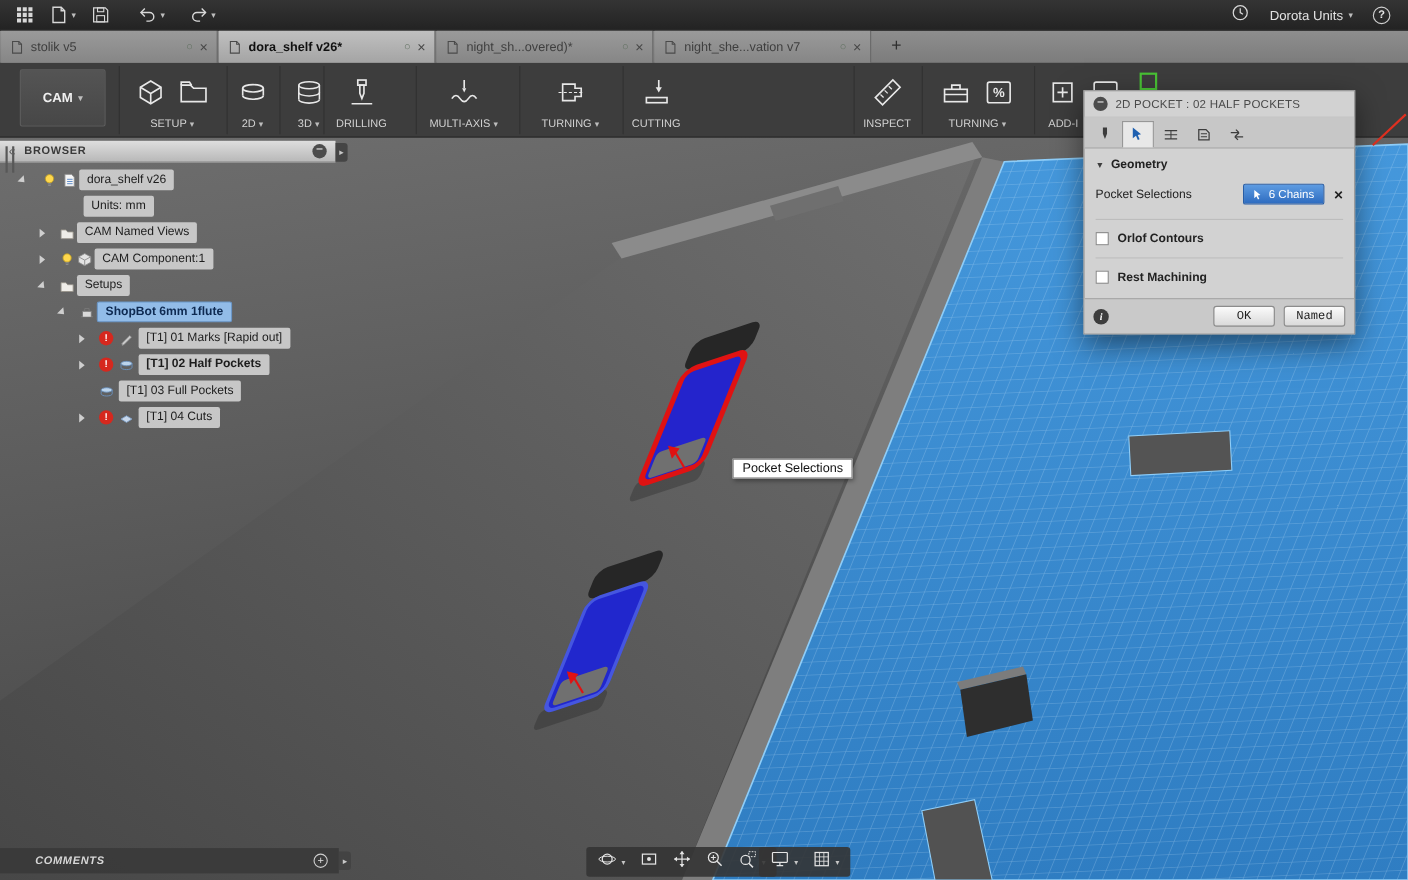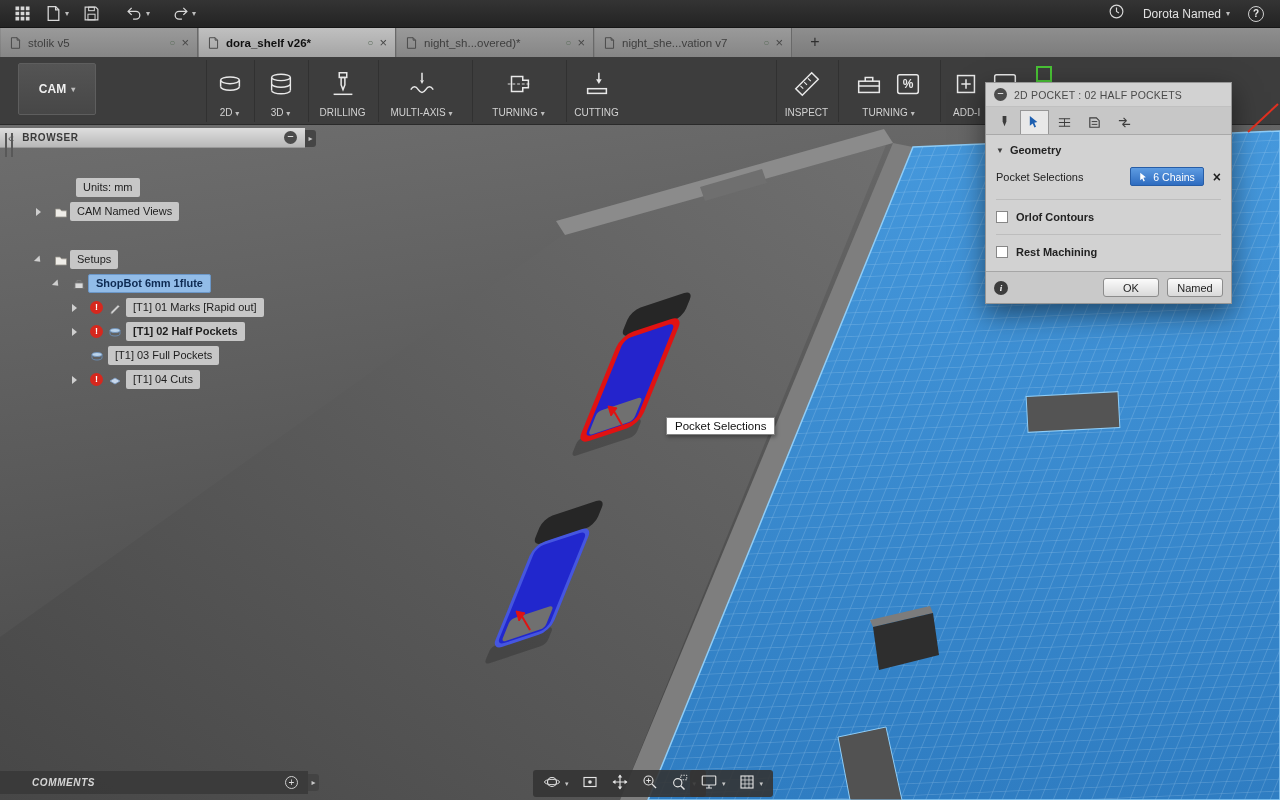--- a/index.html
+++ b/index.html
@@ -90,21 +90,21 @@
               background:linear-gradient(#5e9ce2,#2e6cc0);border:1px solid #275da6;border-radius:2px;color:#fff;font-size:10.5px;}
   .chains-btn svg{width:10px;height:12px;color:#fff;}
   .dlg-x{margin-left:9px;font-size:14px;font-weight:bold;color:#1e1e1e;line-height:12px;}
   .dlg-check{border-top:1px solid #bdbdbd;padding:11px 0;display:flex;gap:8px;align-items:center;
              font-size:11px;font-weight:bold;color:#222;}
   .cb{width:12px;height:12px;background:#fff;border:1px solid #878787;flex:0 0 auto;}
   .dlg-footer{display:flex;align-items:center;padding:6px 8px;background:#c9c9c9;border-top:1px solid #a6a6a6;margin-top:2px;}
   .info-circ{width:14px;height:14px;border-radius:50%;background:#3d3d3d;color:#fff;font-size:9px;text-align:center;
              line-height:14px;font-family:"Liberation Serif",serif;font-style:italic;font-weight:bold;}
   .dlg-btn{margin-left:8px;height:19px;min-width:56px;background:linear-gradient(#fbfbfb,#d9d9d9);
-           border:1px solid #8c8c8c;border-radius:3px;font-size:11px;color:#1f1f1f;font-family:Liberation Sans, sans-serif;}
+           border:1px solid #8c8c8c;border-radius:3px;font-size:11px;color:#1f1f1f;font-family:Liberation Mono, monospace;}
   .dlg-btn.first{margin-left:auto;}
 
   
   .comments{position:absolute;left:0;top:771px;width:308px;height:23px;background:rgba(58,58,58,.95);display:flex;
             align-items:center;padding:0 10px;z-index:9;}
   .cm-label{font-size:10px;font-weight:bold;color:#d6d6d6;letter-spacing:.6px;margin-left:22px;flex:1;font-style:italic;}
   .cm-plus{width:13px;height:13px;border:1.2px solid #cfcfcf;border-radius:50%;color:#e0e0e0;font-size:10px;
            line-height:11px;text-align:center;}
   .navbar{position:absolute;top:770px;height:27px;background:rgba(52,52,52,.9);border-radius:3px;display:flex;
           align-items:center;padding:0 10px;gap:12px;z-index:9;}
@@ -400,21 +400,21 @@
       <svg class="tb-ic">
           <use href="#ic-redo"></use>
         </svg>
       <span class="tb-caret">▾</span>
     </span>
     <span class="tb-right">
       <span><svg class="tb-ic">
             <use href="#ic-clock"></use>
           </svg></span>
       <span class="tb-user">
-        <span>Dorota Named</span>
+        <span>Dorota Units</span>
           <span class="tb-caret">▾</span>
       </span>
       <span class="tb-help">?</span>
     </span>
   </div>
 
   <div class="tabbar">
     <div class="tab" style="left:1px">
       <svg class="tabico">
           <use href="#ic-page"></use>
@@ -450,37 +450,48 @@
     <div class="tab-new">+</div>
   </div>
 
   <div class="ribbon">
     <div class="grip"></div>
     <div class="cam-btn">
       <span>CAM</span>
         <span class="tb-caret">▾</span>
     </div>
 
+    <div class="rgroup" style="left:108px;width:96px">
+      <div class="ricons">
+        <svg class="ric">
+            <use href="#ic-box"></use>
+          </svg>
+        <svg class="ric">
+            <use href="#ic-folder32"></use>
+          </svg>
+      </div>
+      <div class="rlabel"><span>SETUP</span> <span class="rcaret">▾</span></div>
+    </div>
     <div class="rgroup" style="left:206px;width:46px">
       <div class="ricons">
           <svg class="ric">
             <use href="#ic-2d"></use>
           </svg>
         </div>
       <div class="rlabel"><span>2D</span> <span class="rcaret">▾</span></div>
     </div>
     <div class="rgroup" style="left:254px;width:52px">
       <div class="ricons">
           <svg class="ric">
             <use href="#ic-3d"></use>
           </svg>
         </div>
       <div class="rlabel"><span>3D</span> <span class="rcaret">▾</span></div>
     </div>
-    <div class="rgroup" style="left:308px;width:68px">
+    <div class="rgroup" style="left:294px;width:68px">
       <div class="ricons">
           <svg class="ric">
             <use href="#ic-drill"></use>
           </svg>
         </div>
       <div class="rlabel"><span>DRILLING</span></div>
     </div>
     <div class="rgroup" style="left:378px;width:86px">
       <div class="ricons">
           <svg class="ric">
@@ -540,29 +551,49 @@
     </div>
   </div>
 
   <div class="br-header">
     <span class="br-chev">«</span>
     <span class="br-title">BROWSER</span>
     <span class="circ-minus">−</span>
   </div>
   <div class="panel-handle" style="left:305px;top:130px">▸</div>
 
+  <div class="brow" style="top:154px">
+    <span class="tri open" style="left:18px"></span>
+    <svg class="bico" style="left:38px">
+        <use href="#ic-bulb"></use>
+      </svg>
+    <svg class="bico" style="left:56px">
+        <use href="#ic-bdoc"></use>
+      </svg>
+    <span class="chip" style="left:72px">dora_shelf v26</span>
+  </div>
   <div class="brow" style="top:178px">
     <span class="chip" style="left:76px">Units: mm</span>
   </div>
   <div class="brow" style="top:202px">
     <span class="tri" style="left:36px"></span>
     <svg class="bico" style="left:54px">
         <use href="#ic-bfolder"></use>
       </svg>
     <span class="chip" style="left:70px">CAM Named Views</span>
+  </div>
+  <div class="brow" style="top:226px">
+    <span class="tri" style="left:36px"></span>
+    <svg class="bico" style="left:54px">
+        <use href="#ic-bulb"></use>
+      </svg>
+    <svg class="bico" style="left:70px">
+        <use href="#ic-bcube"></use>
+      </svg>
+    <span class="chip" style="left:86px">CAM Component:1</span>
   </div>
   <div class="brow" style="top:250px">
     <span class="tri open" style="left:36px"></span>
     <svg class="bico" style="left:54px">
         <use href="#ic-bfolder"></use>
       </svg>
     <span class="chip" style="left:70px">Setups</span>
   </div>
   <div class="brow" style="top:274px">
     <span class="tri open" style="left:54px"></span>

